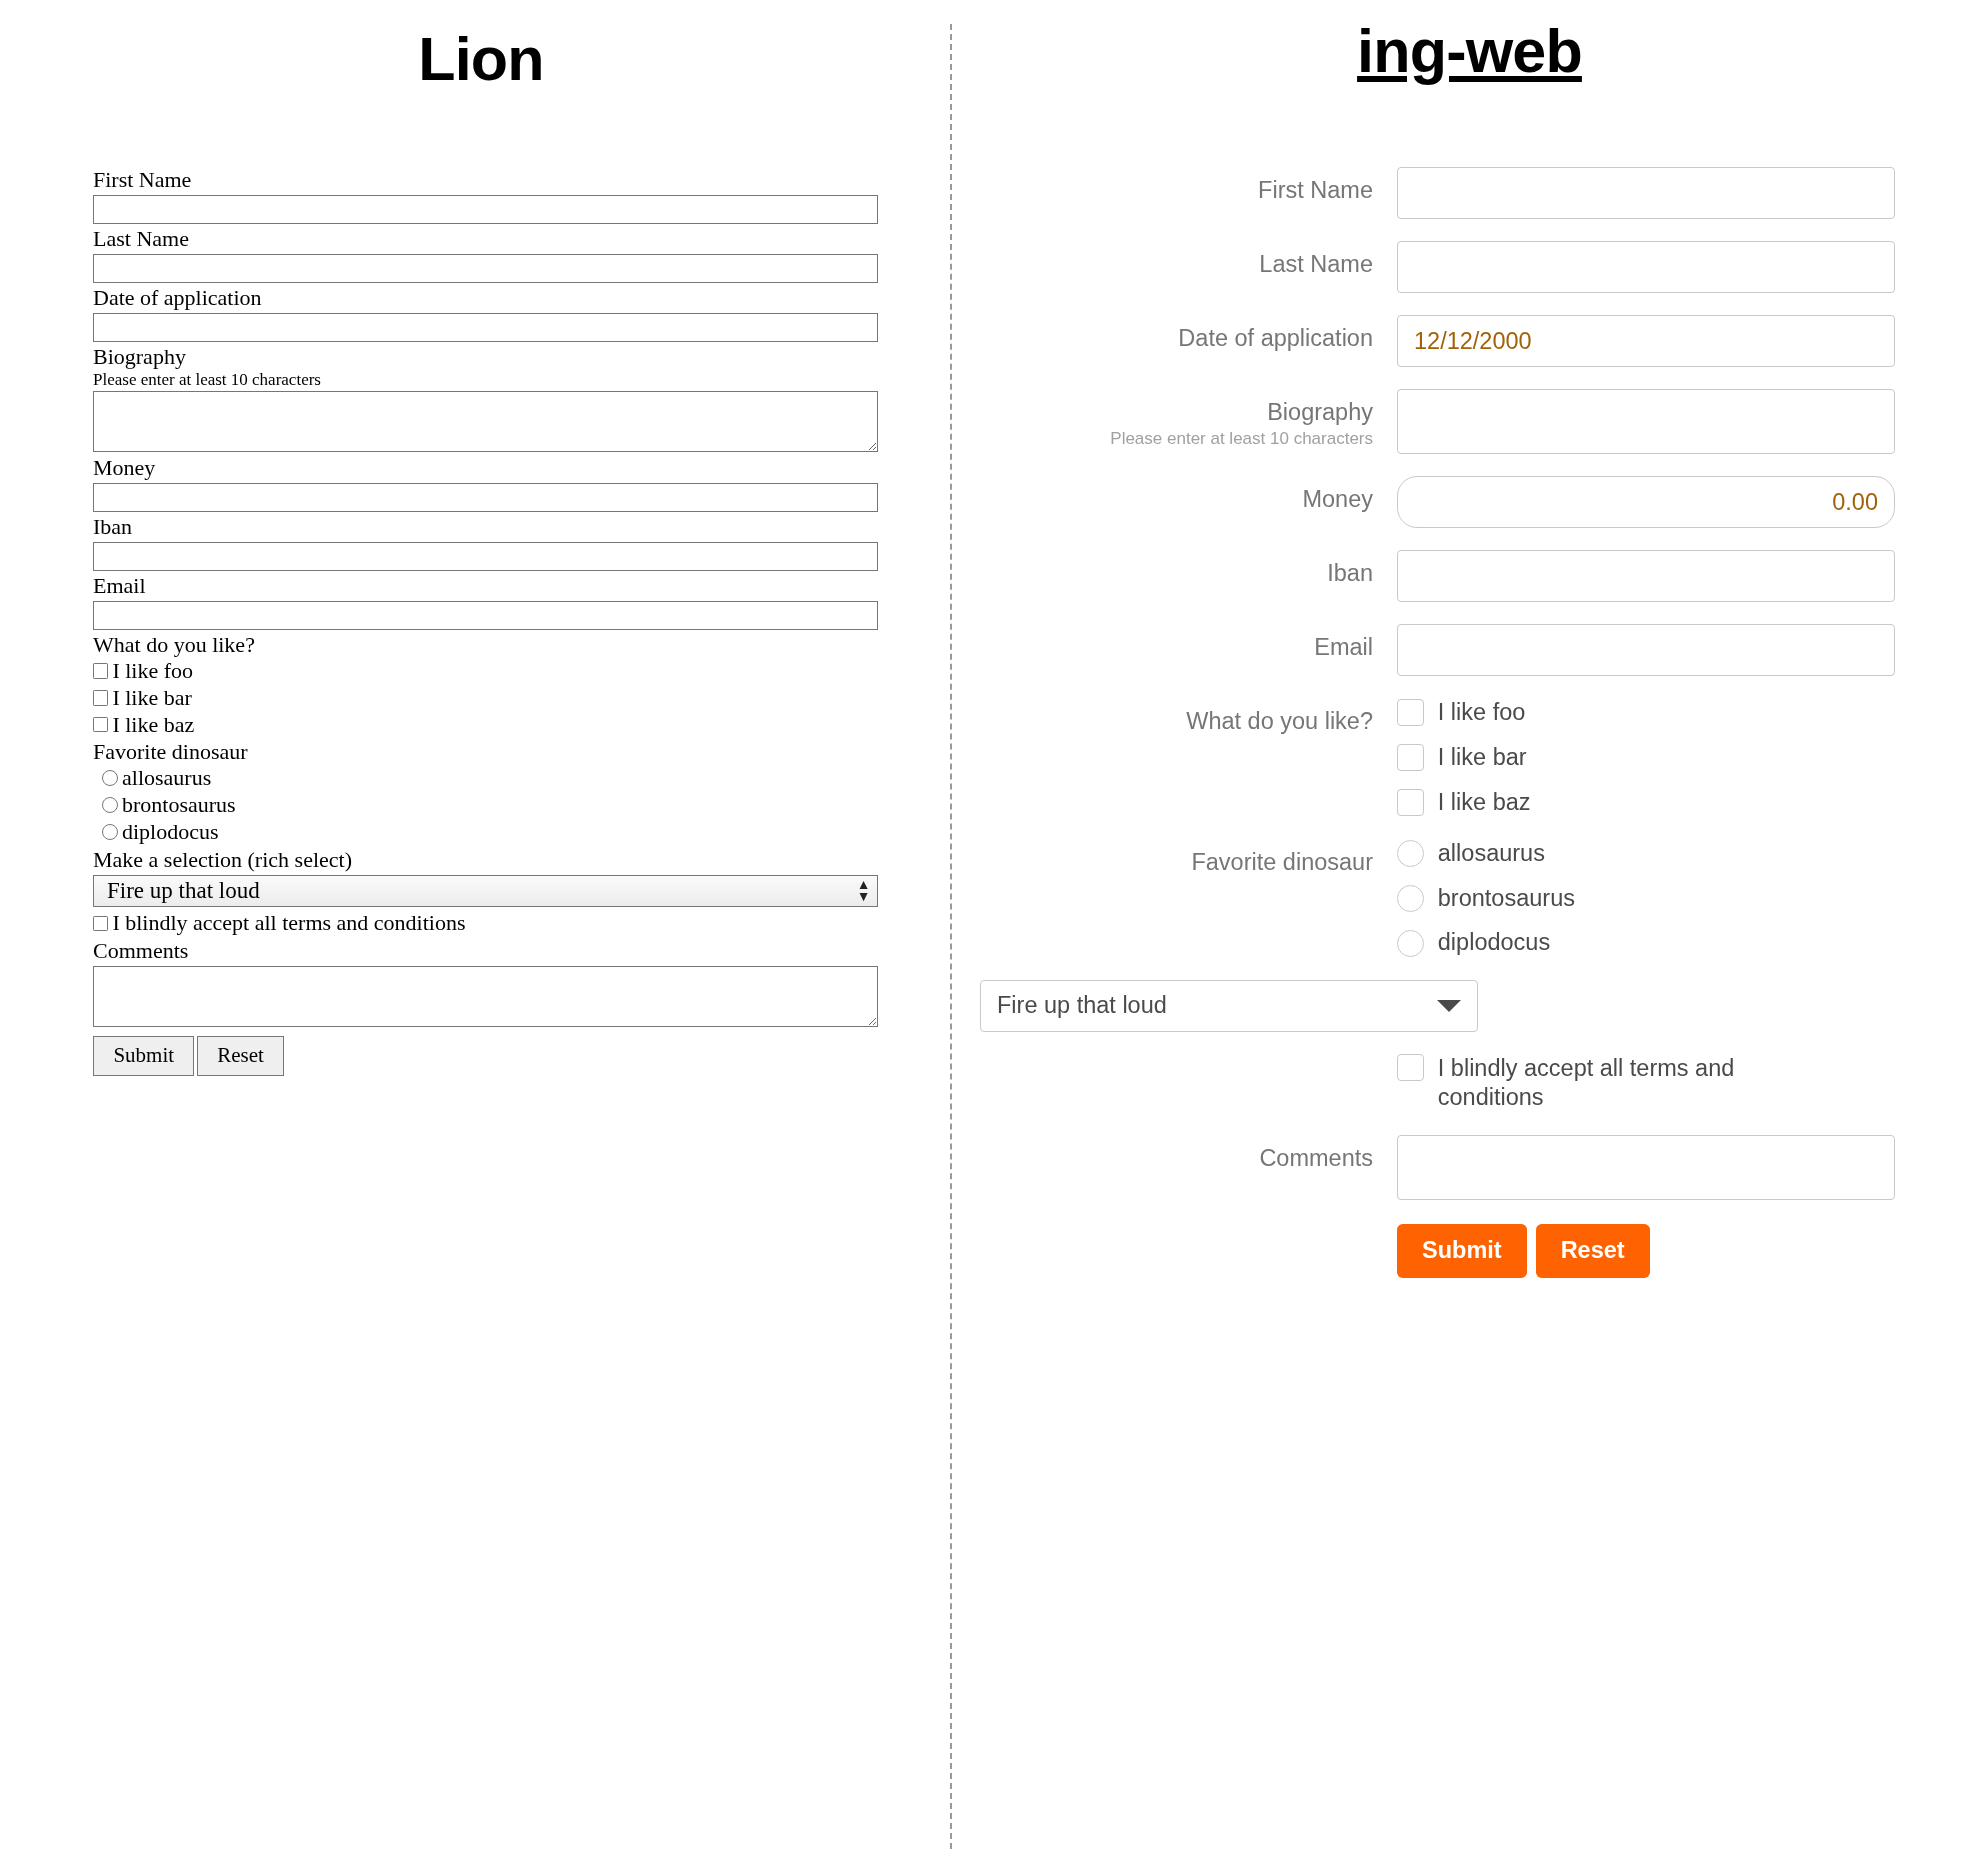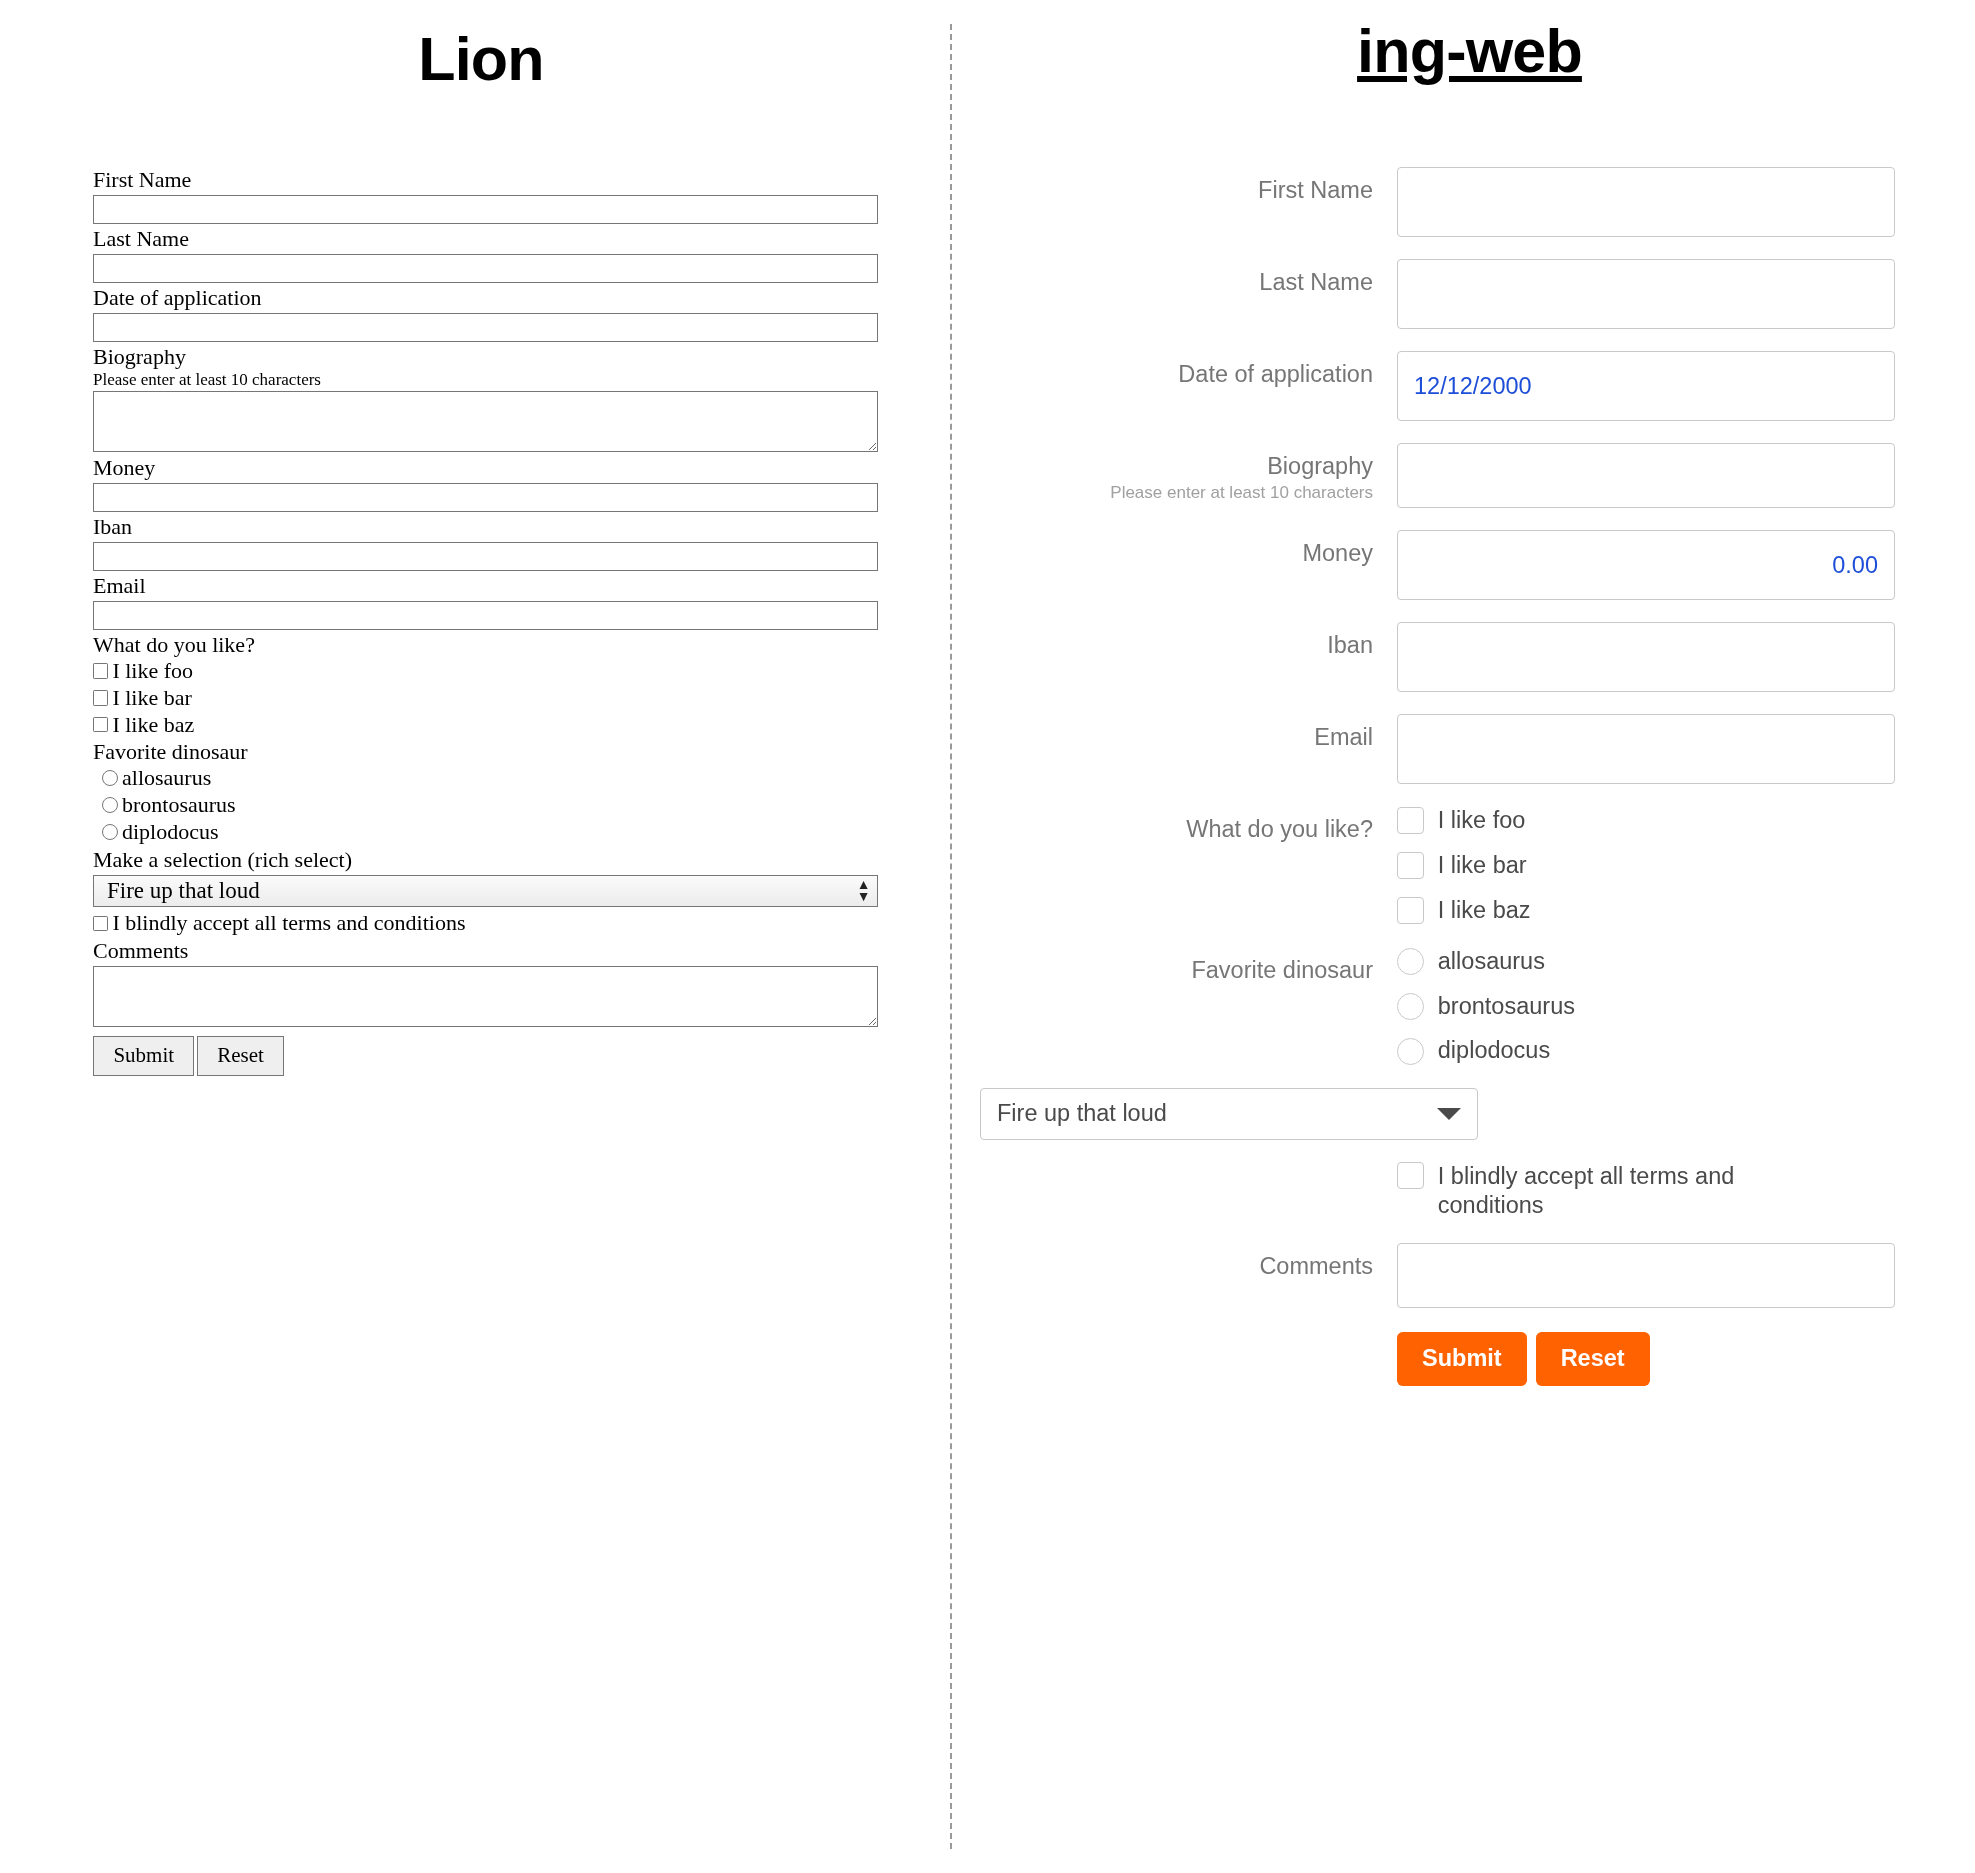--- a/index.html
+++ b/index.html
@@ -193,34 +193,35 @@
     font-size: 17px;
     color: #a0a0a0;
     display: block;
     margin-top: 3.2px;
   }
   .r-field-col {
     width: 498px;
   }
   .r-input {
     width: 498px;
-    height: 70px;
+    height: 52px;
     box-sizing: border-box;
     border: 1.2px solid #c9c9c9;
     border-radius: 4px;
     background: #fff;
     font-size: 23.5px;
-    color: #1d4ed8;
+    color: #a16207;
     padding: 0 16px;
     display: flex;
     align-items: center;
     font-family: "Liberation Sans", sans-serif;
   }
   .r-input.right-align {
     justify-content: flex-end;
+    border-radius: 20px;
   }
   .r-textarea {
     width: 498px;
     height: 65px;
     box-sizing: border-box;
     border: 1.2px solid #c9c9c9;
     border-radius: 4px;
     background: #fff;
   }
   .r-opt-row {

